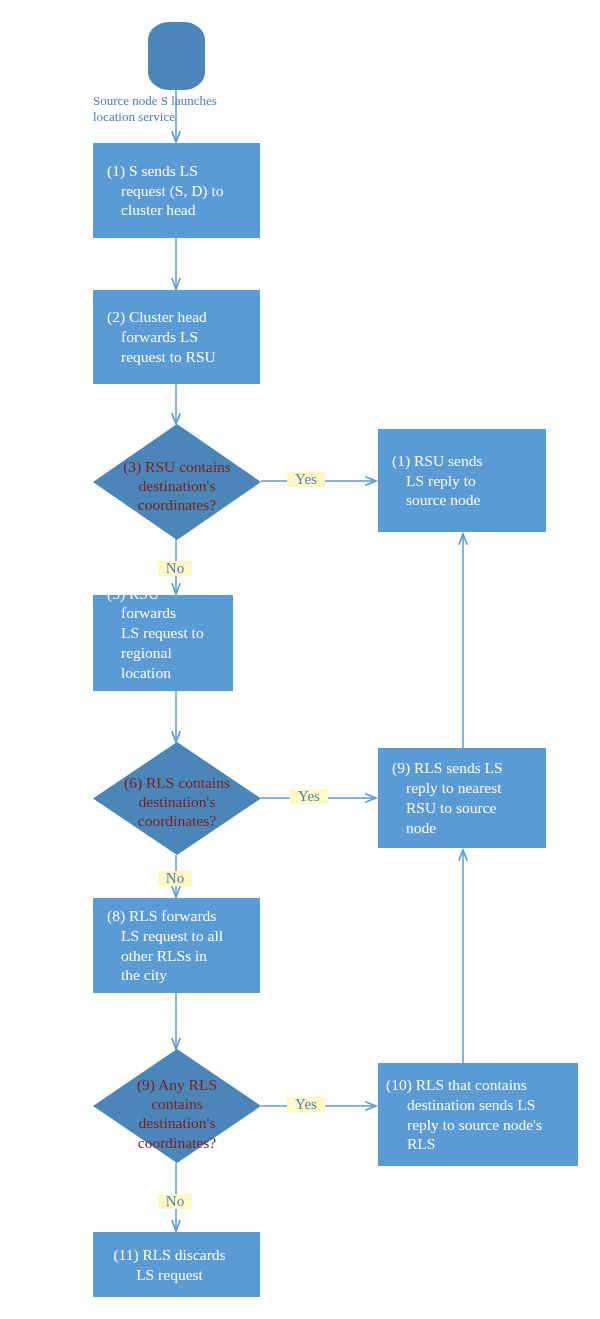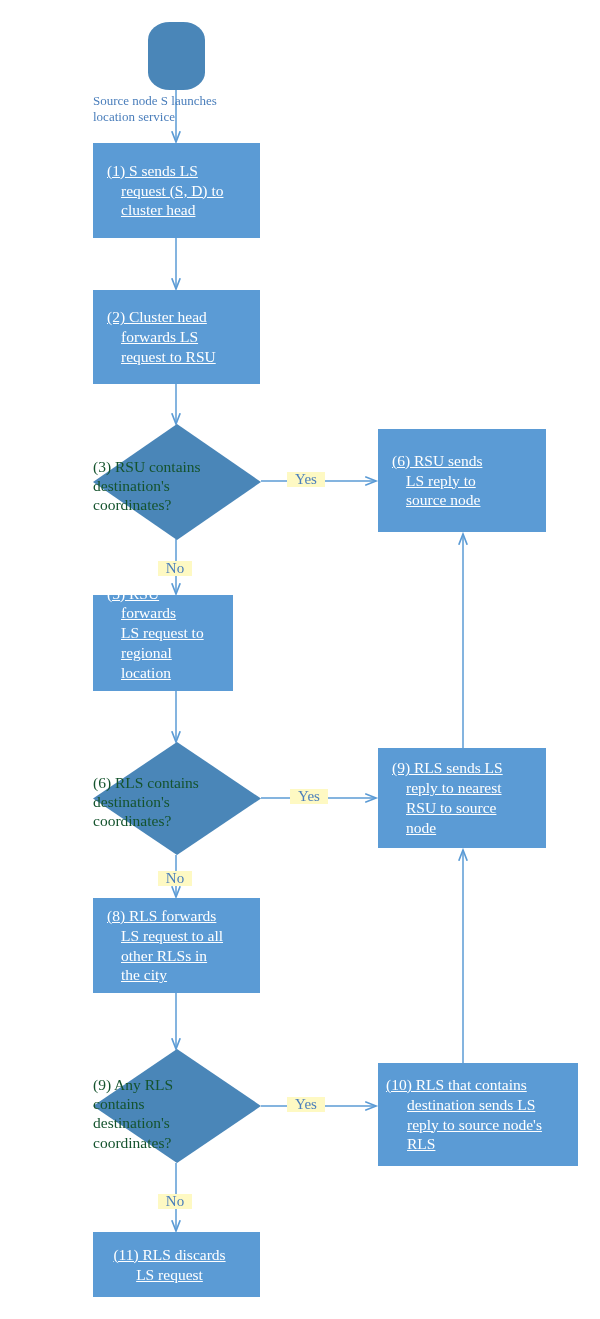--- a/index.html
+++ b/index.html
@@ -33,21 +33,20 @@
     background: #5b9bd5;
     display: flex;
     align-items: center;
   }
   .rect .txt {
     width: 100%;
     padding-left: 14px;
     padding-right: 20px;
     text-indent: -14px;
     margin-left: 14px;
-    text-decoration: underline;
   }
   .rect.center .txt {
     text-align: center;
     text-indent: 0;
     margin-left: 0;
     padding-left: 6px;
   }
   .terminator {
     position: absolute;
     background: #4a86b8;
@@ -59,22 +58,22 @@
   .diamond-shape {
     position: absolute;
     left: 0; top: 0;
     width: 100%;
     height: 100%;
   }
   .diamond-label {
     position: absolute;
     left: 0;
     width: 100%;
-    text-align: left;
-    color: #14532d;
+    text-align: center;
+    color: #7f1d1d;
     font-family: "Liberation Serif", "DejaVu Serif", serif;
     font-size: 15.5px;
     line-height: 1.24;
     white-space: pre-line;
   }
   .caption {
     position: absolute;
     color: #4a7ebb;
     font-family: "Liberation Serif", "DejaVu Serif", serif;
     font-size: 13px;
@@ -153,21 +152,21 @@
   <div class="diamond-wrap" style="left:93px;top:424px;width:168px;height:116px;">
     <svg class="diamond-shape" viewBox="0 0 168 116" preserveAspectRatio="none">
       <polygon points="84,0 168,58 84,116 0,58" fill="#4a86b8"></polygon>
     </svg>
     <div class="diamond-label" style="top:33px;">(3) RSU contains
 destination's
 coordinates?</div>
   </div>
 
   <div class="node rect" style="left:378px;top:429px;width:168px;height:103px;">
-    <span class="txt">(6) RSU sends
+    <span class="txt">(1) RSU sends
 LS reply to
 source node</span>
   </div>
 
   <div class="node rect" style="left:93px;top:595px;width:140px;height:96px;">
     <span class="txt">(5) RSU forwards
 LS request to
 regional location
 server</span>
   </div>

